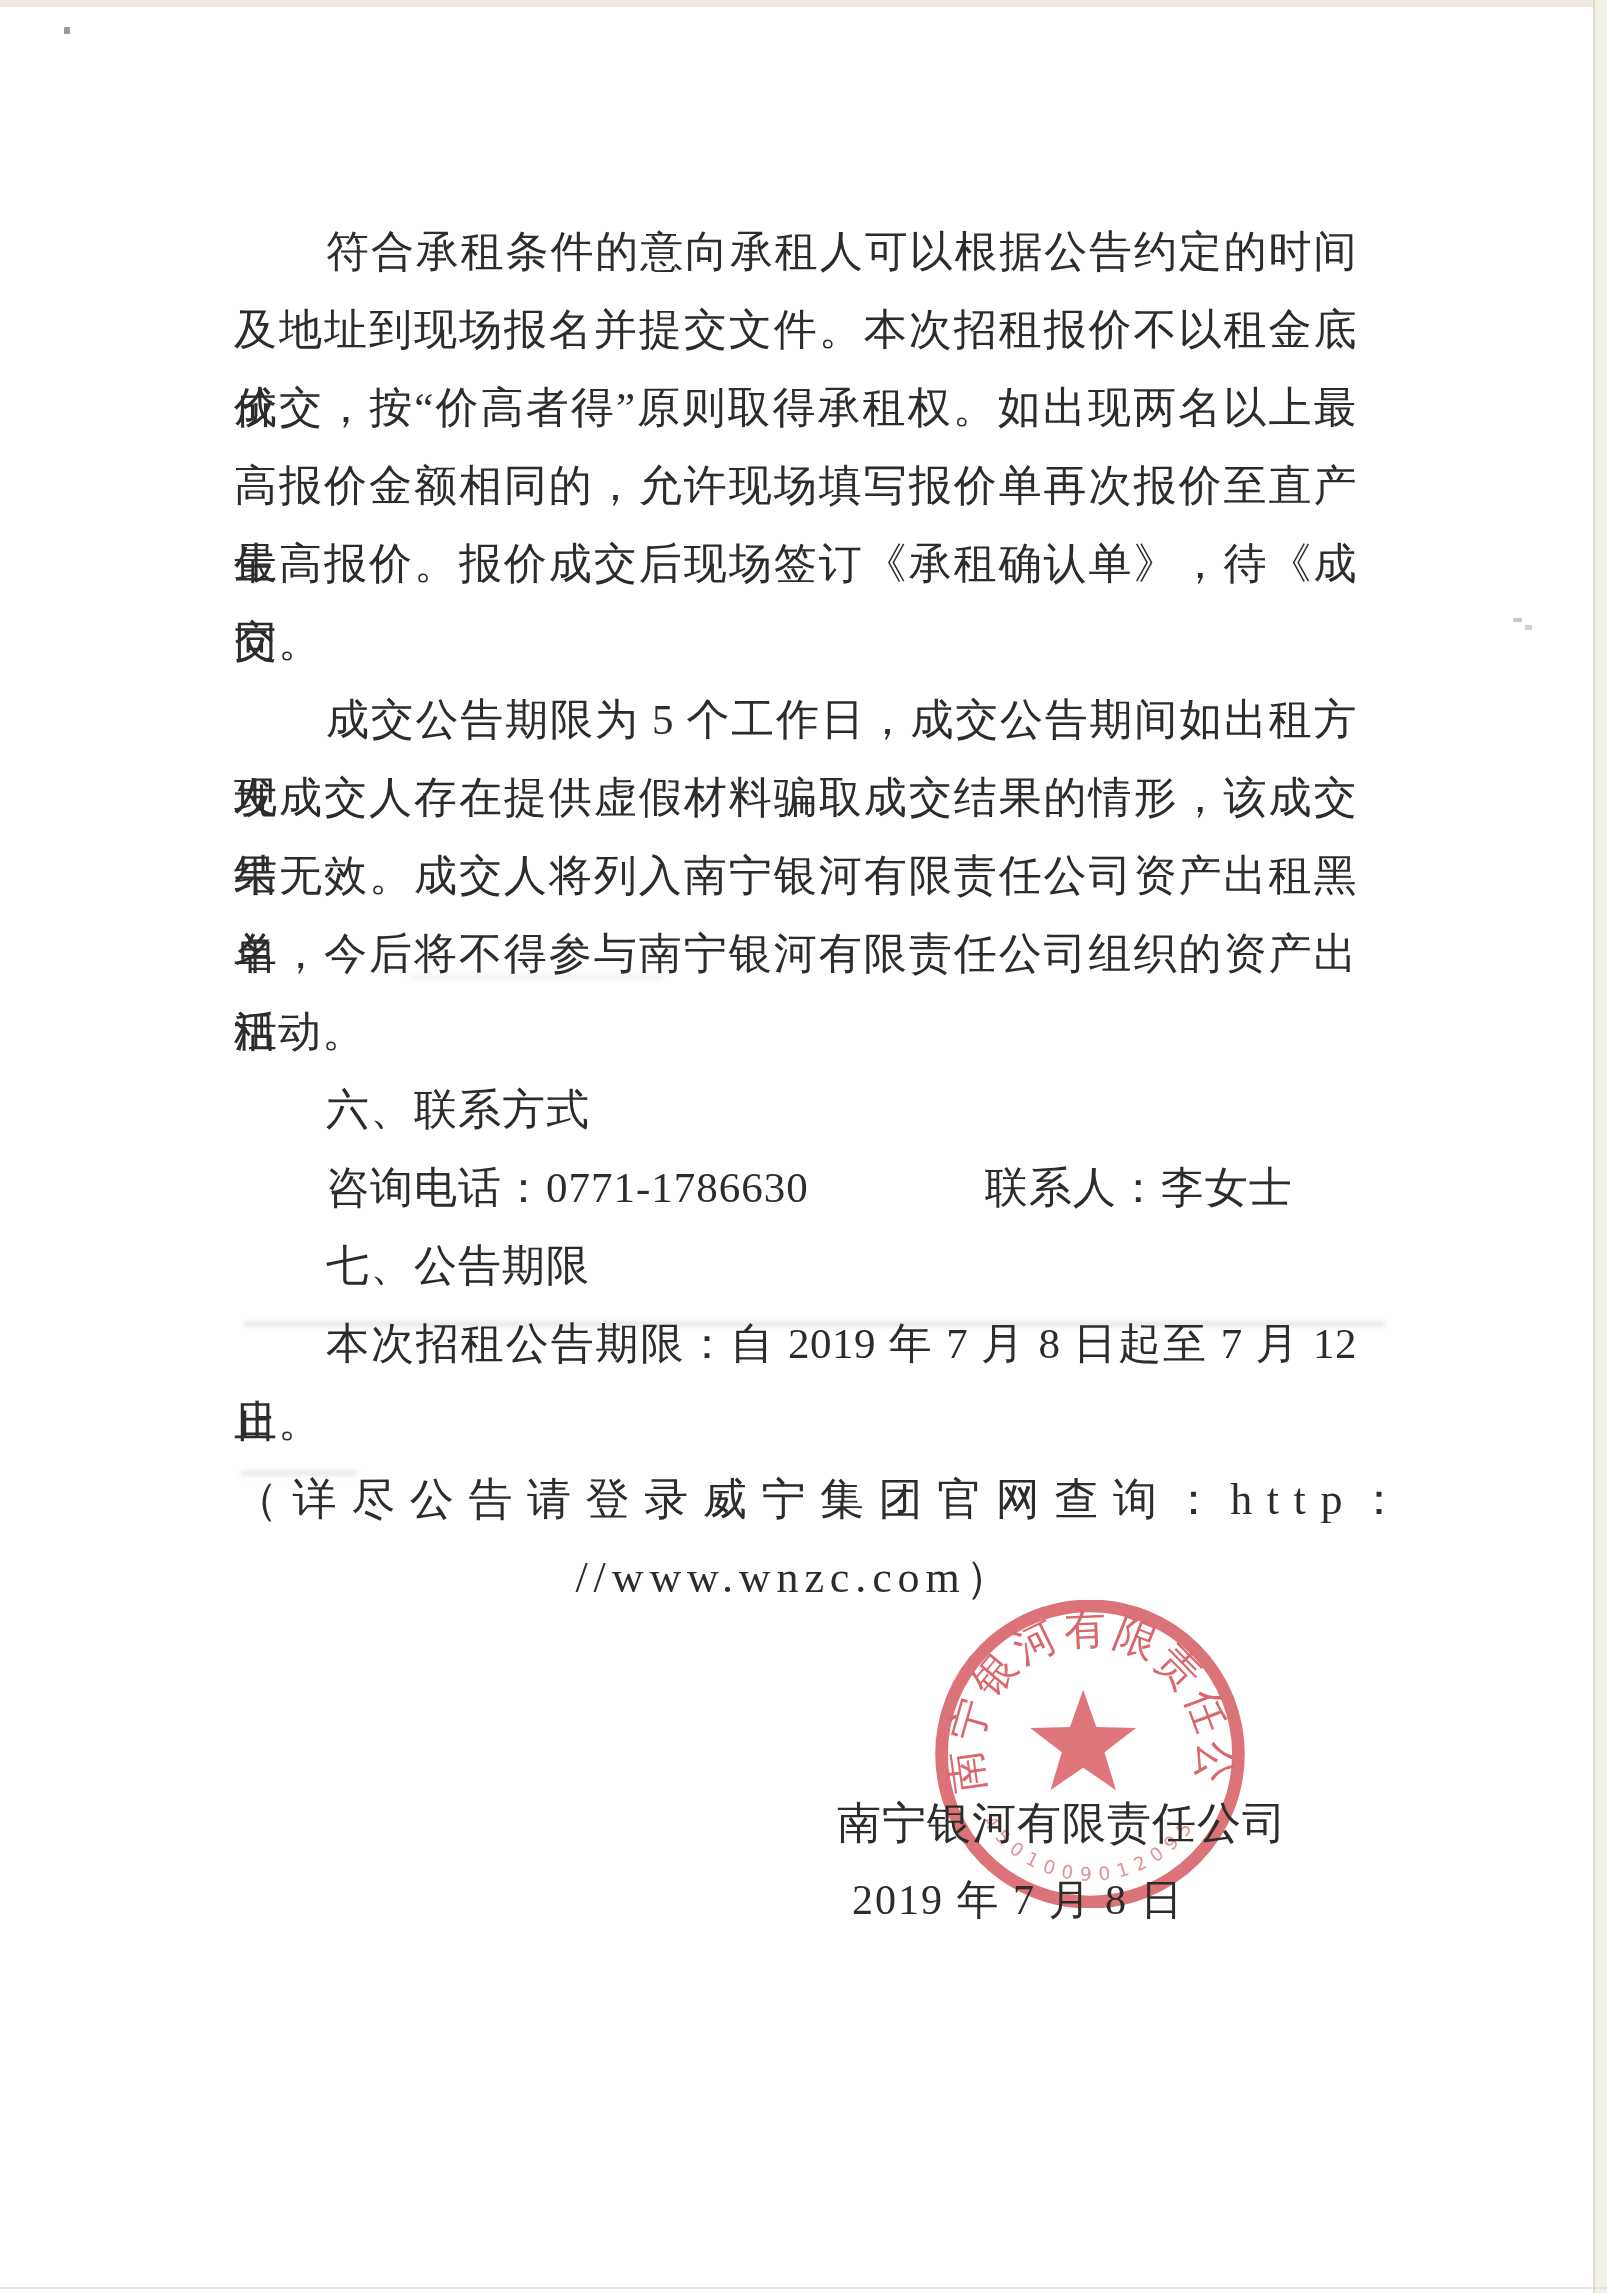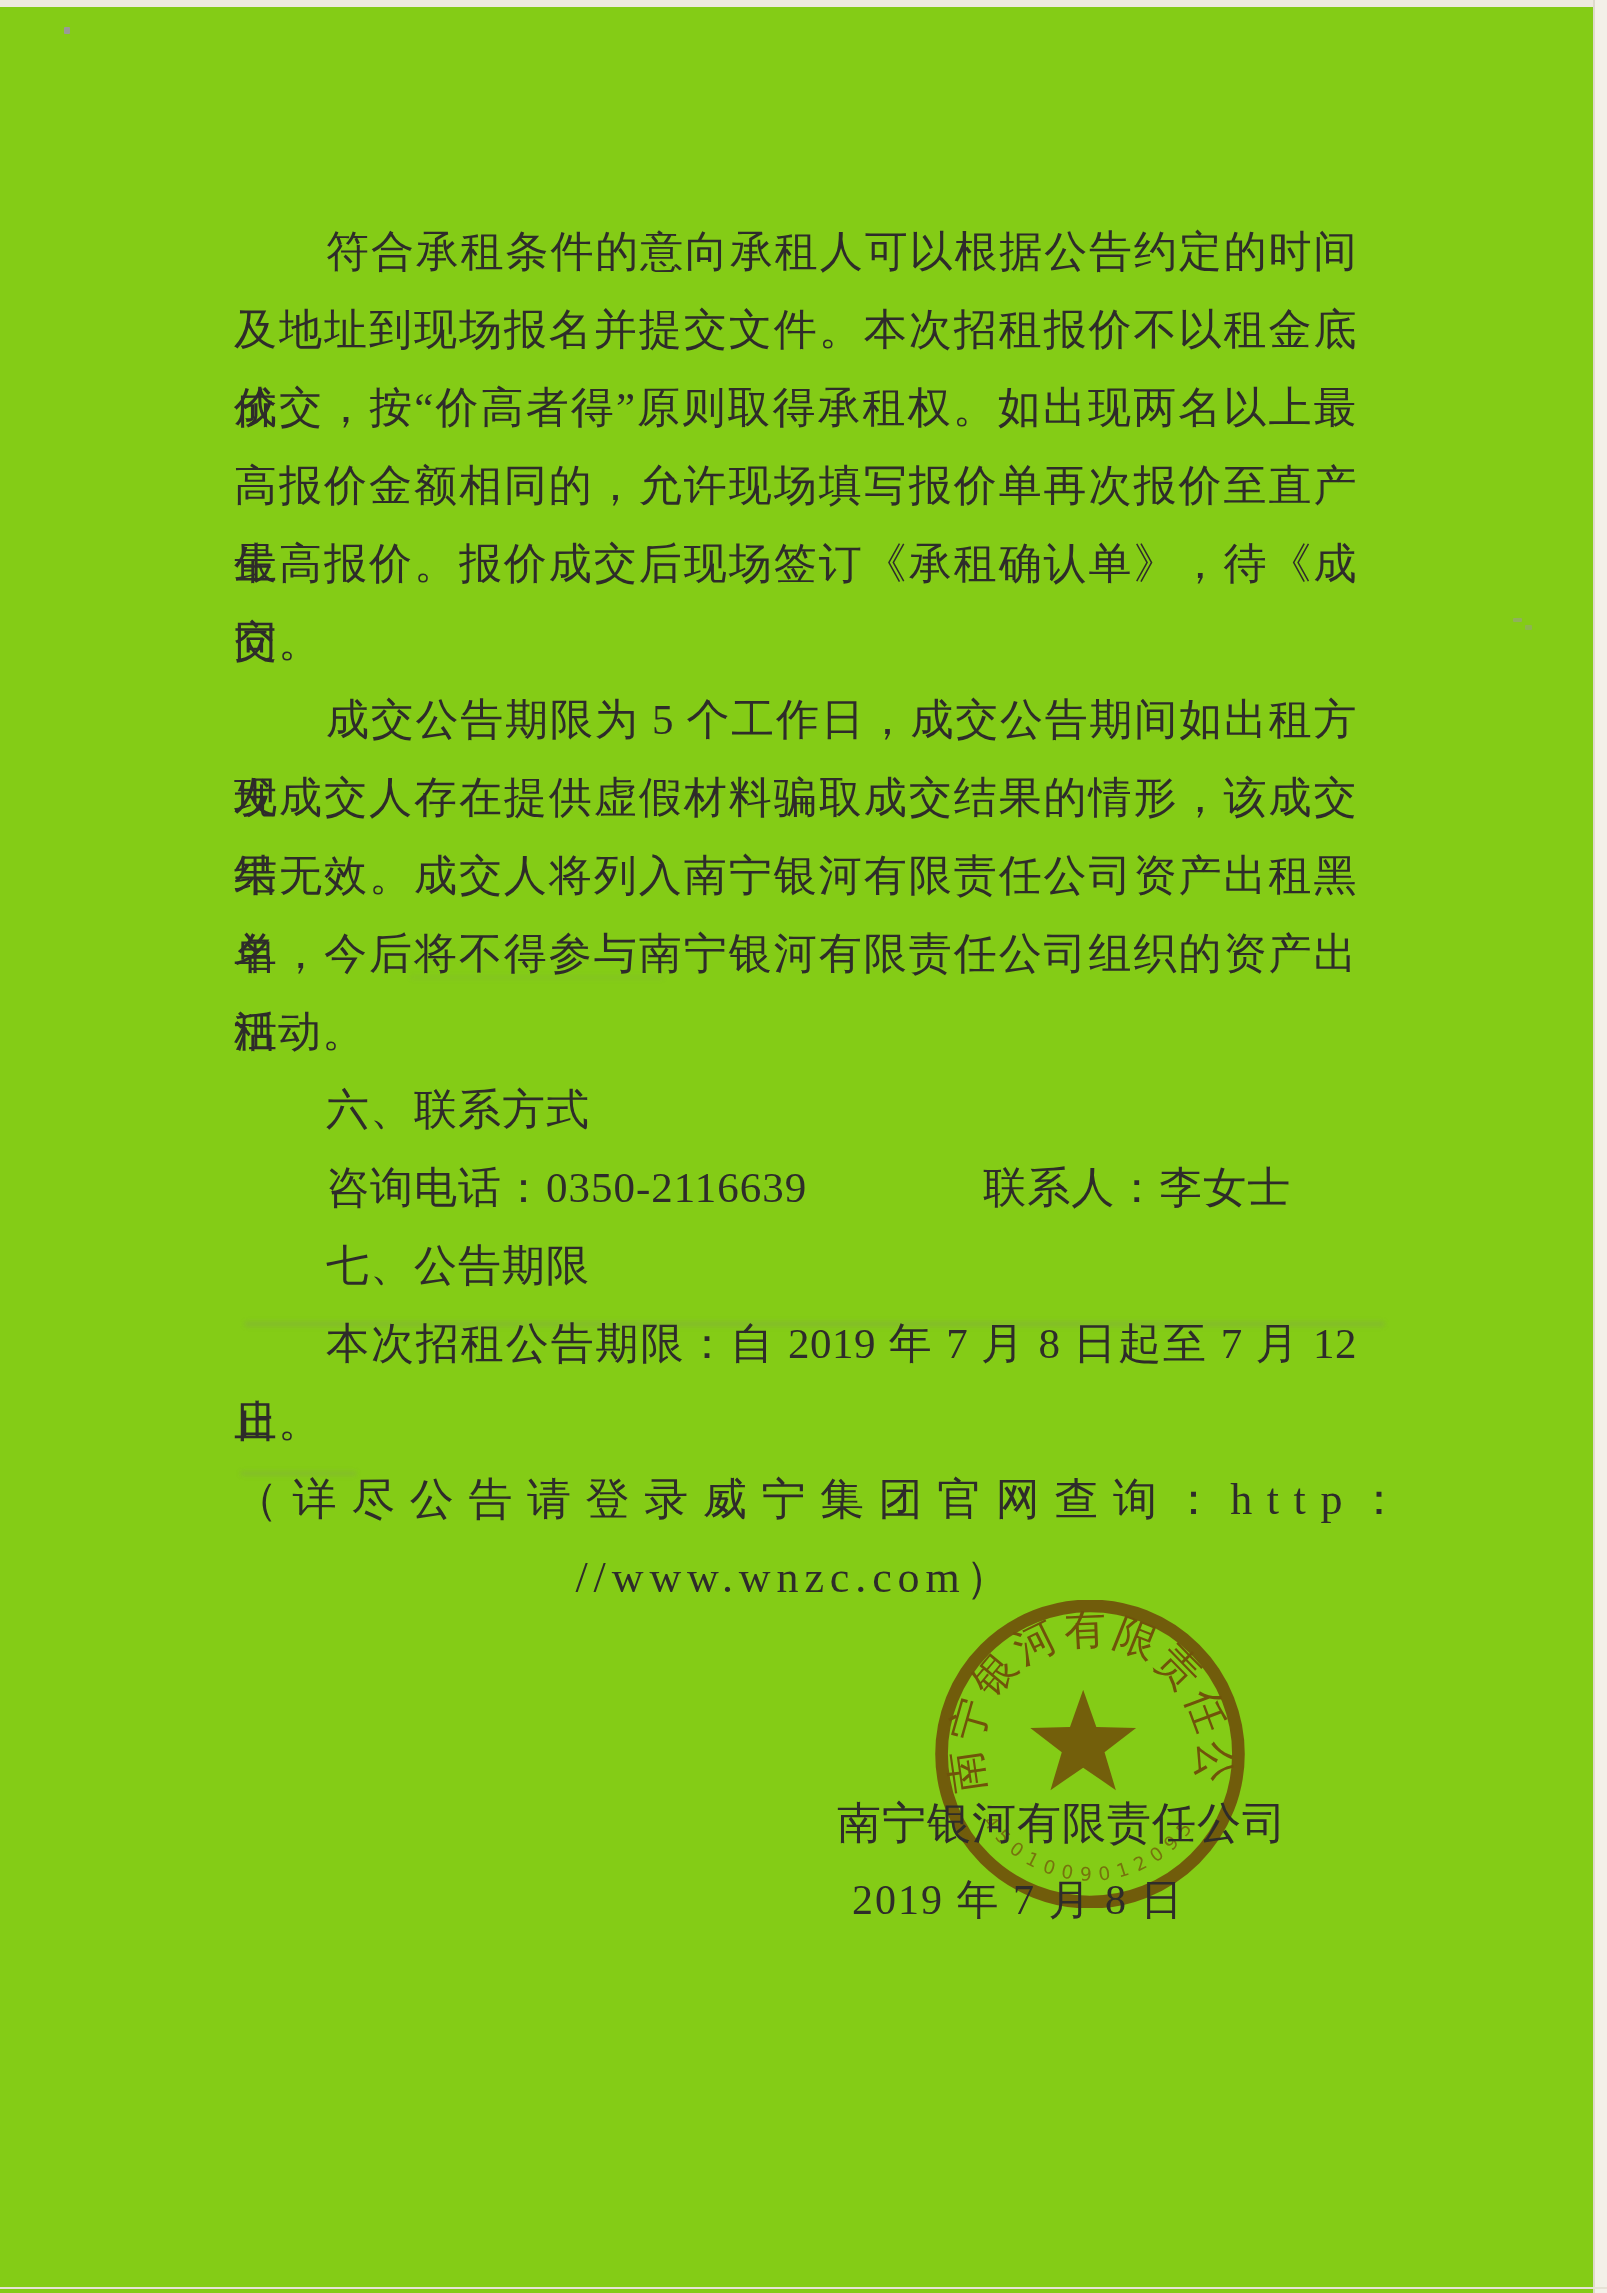--- a/index.html
+++ b/index.html
@@ -1,19 +1,19 @@
 <!DOCTYPE html>
 <html><head>
 <meta charset="utf-8">
 <style>
   html,body{margin:0;padding:0;background:#888;}
   .page{
     position:relative;
     width:1607px;height:2294px;
-    background:#84cc16;
+    background:#ffffff;
     overflow:hidden;
     font-family:"Liberation Serif","DejaVu Serif",serif;
     color:#2e2c2a;
   }
   
   .edge-top{position:absolute;left:0;top:0;width:1607px;height:6.8px;background:#eeeadf;}
   .edge-right-band{position:absolute;right:0;top:0;width:12.7px;height:2294px;background:#f3f0e8;}
   .edge-right-line{position:absolute;left:1593px;top:0;width:2px;height:2294px;background:#dedacd;}
   .edge-bottom-line{position:absolute;left:0;top:2287px;width:1607px;height:2px;background:#e6e2d5;}
   .speck{position:absolute;background:#9a9a96;border-radius:1px;}
@@ -76,21 +76,21 @@
     <div class="line justify">成交，按“价高者得”原则取得承租权。如出现两名以上最</div>
     <div class="line justify">高报价金额相同的，允许现场填写报价单再次报价至直产生</div>
     <div class="line justify">最高报价。报价成交后现场签订《承租确认单》，待《成交</div>
     <div class="line">同。</div>
     <div class="line indent justify">成交公告期限为 5 个工作日，成交公告期间如出租方发</div>
     <div class="line justify">现成交人存在提供虚假材料骗取成交结果的情形，该成交结</div>
     <div class="line justify">果无效。成交人将列入南宁银河有限责任公司资产出租黑名</div>
     <div class="line justify">单，今后将不得参与南宁银河有限责任公司组织的资产出租</div>
     <div class="line">活动。</div>
     <div class="line indent">六、联系方式</div>
-    <div class="line indent">咨询电话：0350-2116639　　　　联系人：李女士</div>
+    <div class="line indent">咨询电话：0771-1786630　　　　联系人：李女士</div>
     <div class="line indent">七、公告期限</div>
     <div class="line indent justify">本次招租公告期限：自 2019 年 7 月 8 日起至 7 月 12 日</div>
     <div class="line">止。</div>
     <div class="line spaced">（详尽公告请登录威宁集团官网查询：http：</div>
     <div class="line latin">//www.wnzc.com）</div>
   </div>
 
   <svg class="stamp" viewBox="0 0 340 316" preserveAspectRatio="none">
     <defs>
       <path id="arcTop" d="M 63.8 196.7 A 113 113 0 1 1 276.2 196.7" fill="none"></path>

